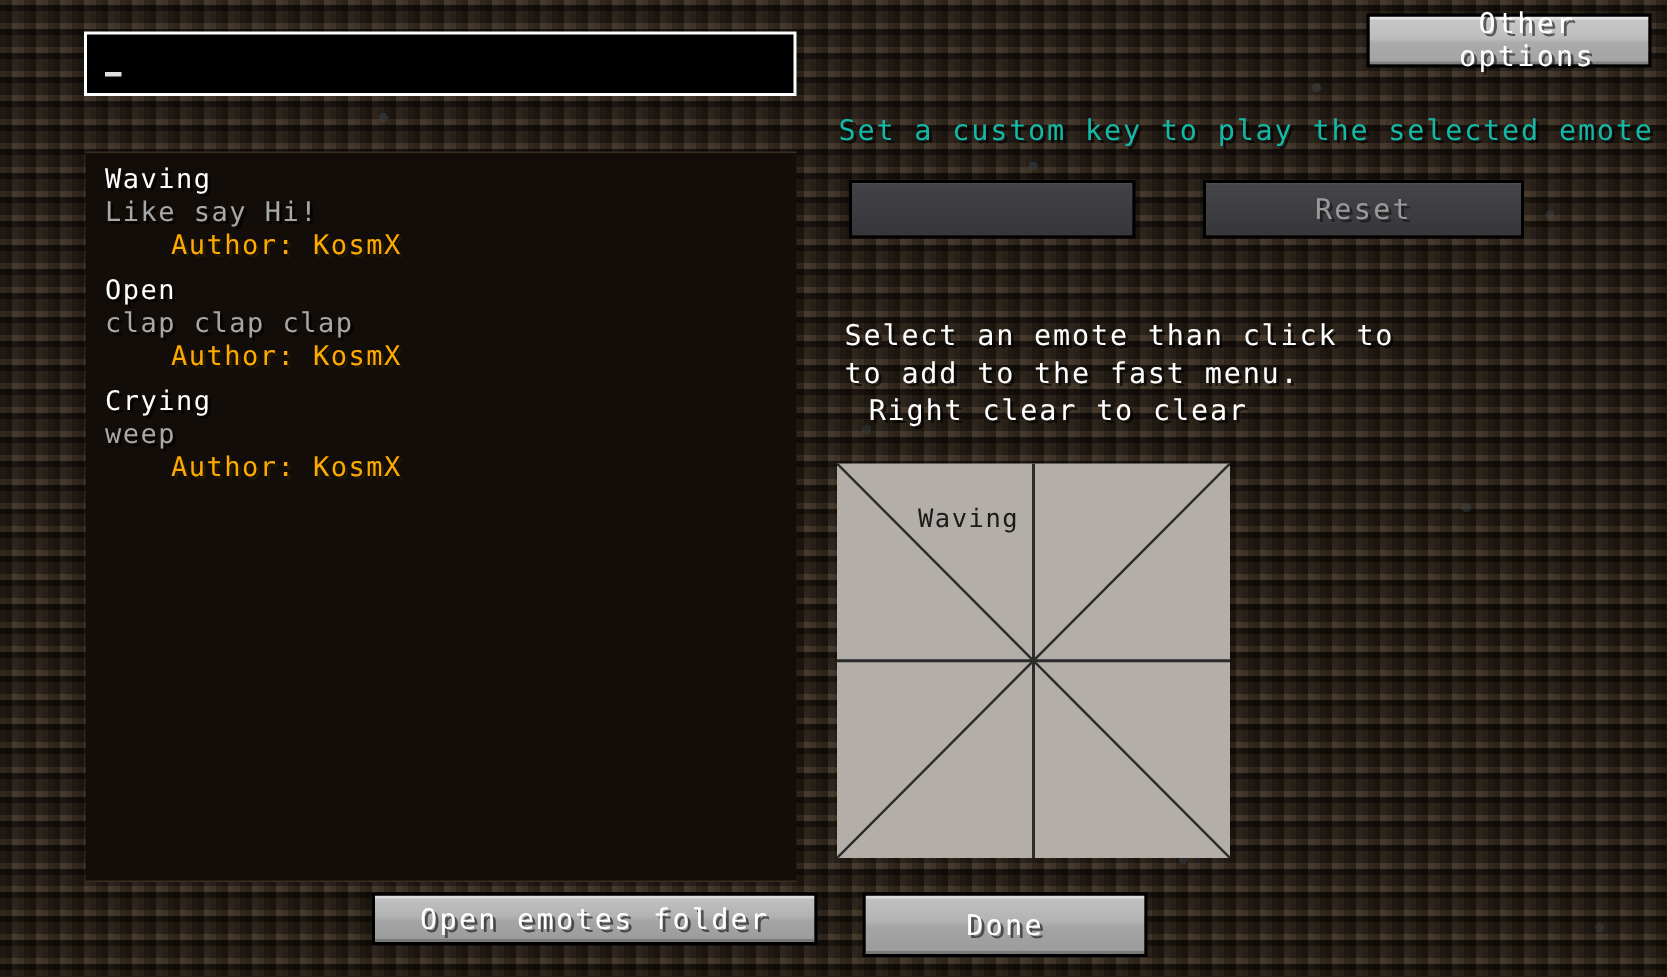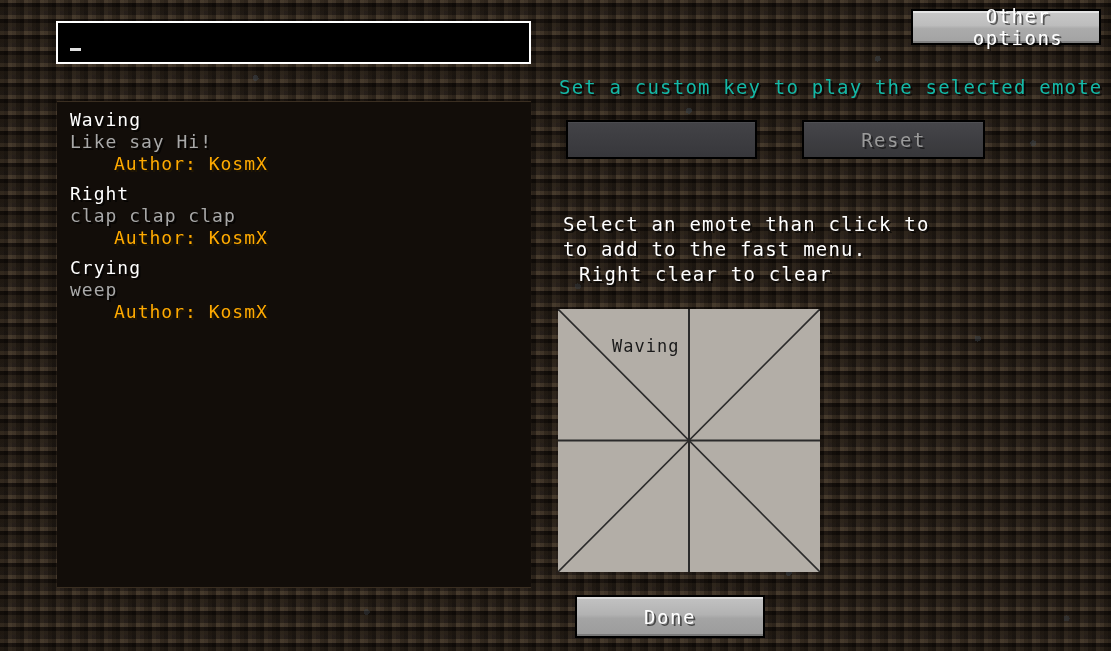--- a/index.html
+++ b/index.html
@@ -120,21 +120,21 @@
     cursor: default;
     box-shadow: inset 0 1px 0 rgba(255,255,255,0.06);
   }
   .mc-button.dark-empty {
     background: linear-gradient(180deg, #434347 0%, #3d3d41 50%, #37373b 100%);
     box-shadow: inset 0 1px 0 rgba(255,255,255,0.05);
   }
 
   #other-options-button { left: 911px; top: 9px;  width: 190px; height: 36px; }
   #keybind-button       { left: 566px; top: 120px; width: 191px; height: 39px; }
-  #reset-button         { left: 802px; top: 120px; width: 183px; height: 39px; }
+  #reset-button         { left: 802px; top: 120px; width: 214px; height: 39px; }
   #open-folder-button   { left: 248px; top: 595px; width: 297px; height: 35px; }
   #done-button          { left: 575px; top: 595px; width: 190px; height: 43px; text-align: center; }
 
   
   #emote-list-panel {
     position: absolute;
     left: 57px; top: 101px;
     width: 474px; height: 487px;
     background: #120d09;
     border-top: 1px solid #3a2e21;
@@ -225,21 +225,21 @@
 
   <div class="mc-button hovered" id="other-options-button">Other options</div>
 
   <div id="emote-list-panel">
       <div class="emote-entry">
         <div class="emote-name">Waving</div>
         <div class="emote-desc">Like say Hi!</div>
         <div class="emote-author">Author: KosmX</div>
       </div>
       <div class="emote-entry">
-        <div class="emote-name">Right</div>
+        <div class="emote-name">Open</div>
         <div class="emote-desc">clap clap clap</div>
         <div class="emote-author">Author: KosmX</div>
       </div>
       <div class="emote-entry">
         <div class="emote-name">Crying</div>
         <div class="emote-desc">weep</div>
         <div class="emote-author">Author: KosmX</div>
       </div>
     </div>
 
@@ -258,16 +258,17 @@
   <div id="fast-menu-wheel">
     <svg viewBox="0 0 262 263" preserveAspectRatio="none">
       <line x1="131" y1="0" x2="131" y2="263" stroke="#2b2b2b" stroke-width="2"></line>
       <line x1="0" y1="131.5" x2="262" y2="131.5" stroke="#2b2b2b" stroke-width="2"></line>
       <line x1="0" y1="0" x2="262" y2="263" stroke="#2b2b2b" stroke-width="1.6"></line>
       <line x1="262" y1="0" x2="0" y2="263" stroke="#2b2b2b" stroke-width="1.6"></line>
     </svg>
     <span class="wheel-slot-label" id="wheel-label-slot-0">Waving</span>
   </div>
 
+  <div class="mc-button normal" id="open-folder-button">Open emotes folder</div>
 
   <div class="mc-button normal" id="done-button">Done</div>
 
 </div>
 
 </body></html>

